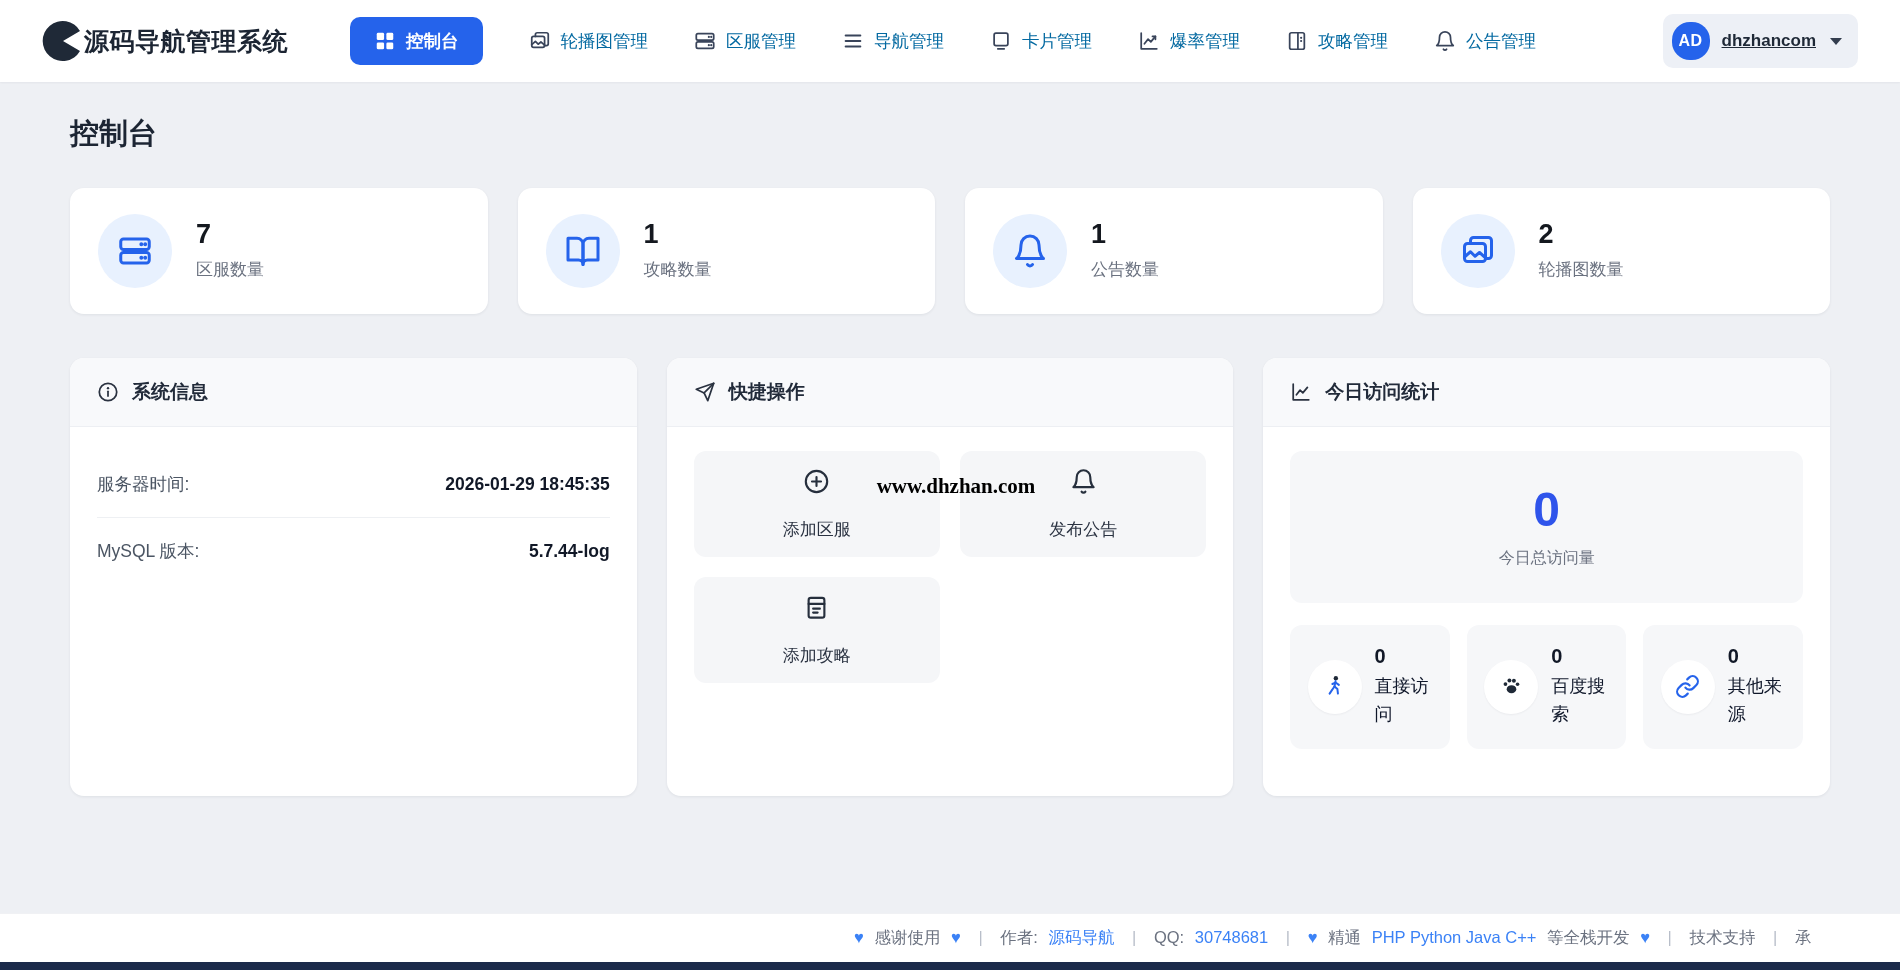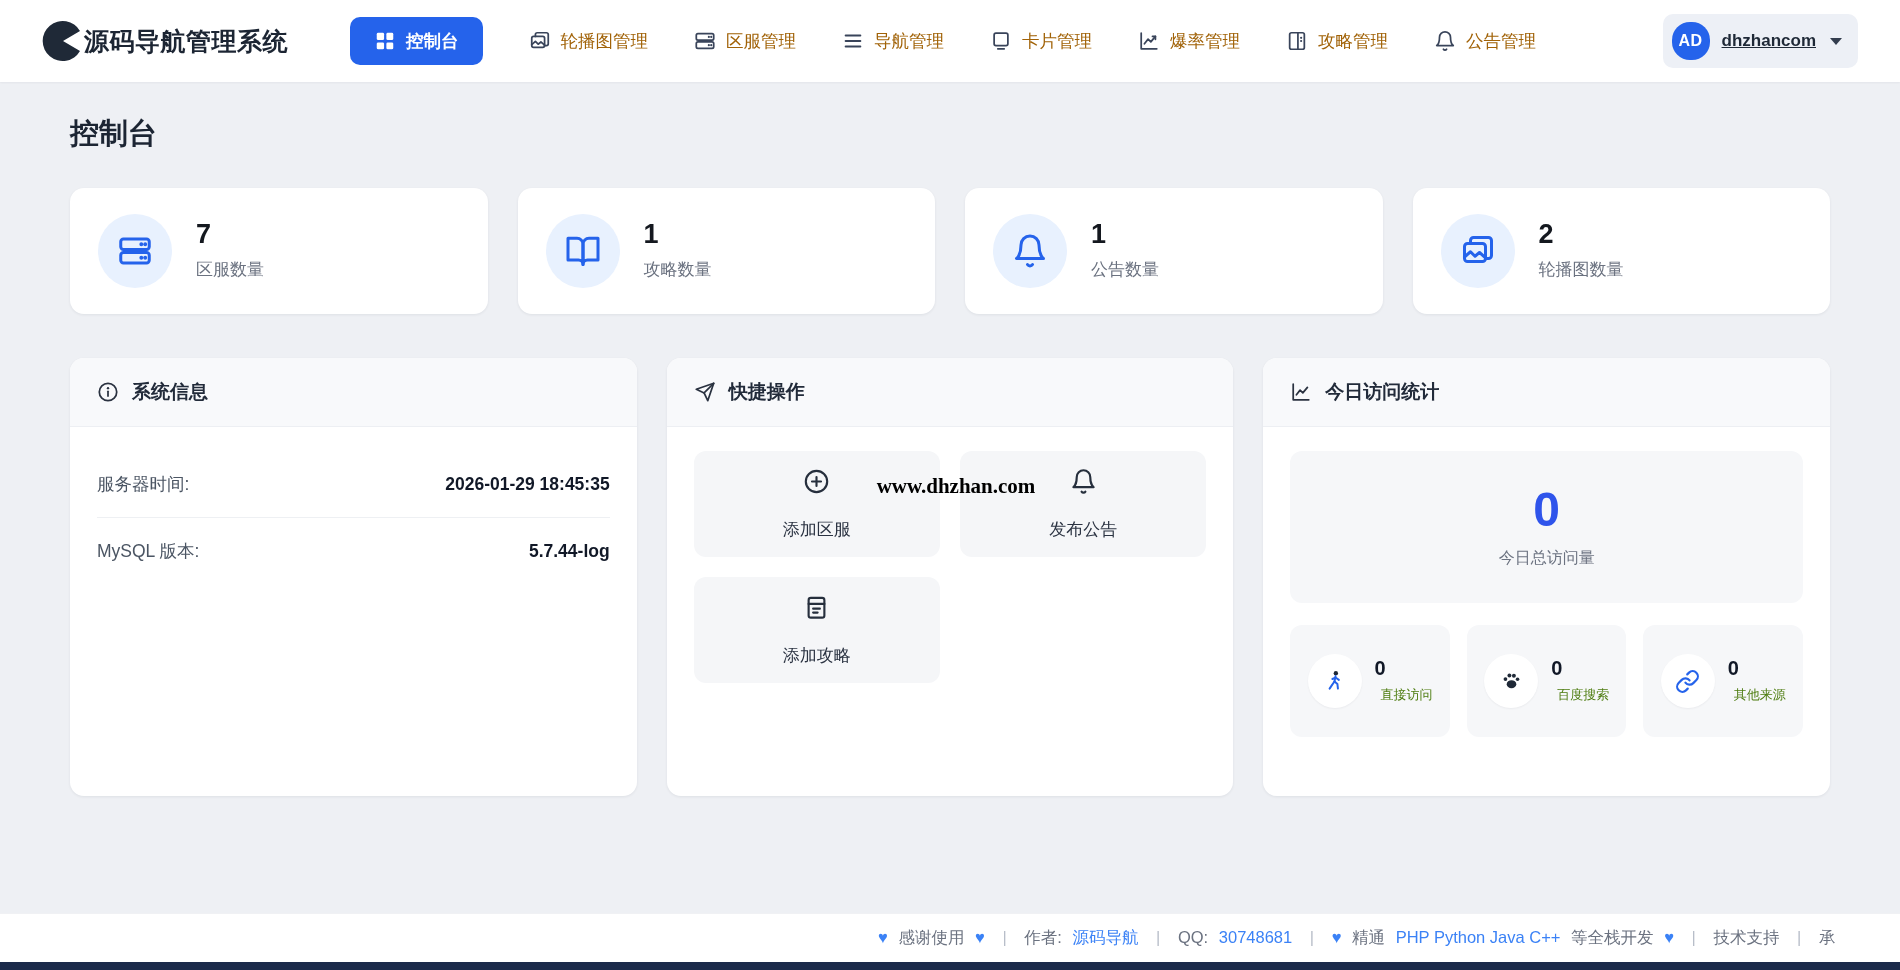--- a/index.html
+++ b/index.html
@@ -16,21 +16,21 @@
     display:flex;align-items:center;padding:0 42px;
     box-shadow:0 1px 2px rgba(16,24,40,.05);
     position:relative;z-index:5;
   }
   .brand{display:flex;align-items:center;}
   .brand-logo{width:42px;height:42px;flex:0 0 42px;}
   .brand-title{font-size:25px;font-weight:800;color:#1c2533;letter-spacing:.5px;white-space:nowrap;}
   .nav-menu{display:flex;align-items:center;gap:46px;margin-left:62px;}
   .nav-item{
     display:flex;align-items:center;gap:10px;cursor:pointer;
-    font-size:17.5px;color:#a16207;white-space:nowrap;
+    font-size:17.5px;color:#0369a1;white-space:nowrap;
   }
   .nav-item svg{width:22px;height:22px;stroke:#39445a;}
   .nav-item.active{
     background:#2563eb;color:#ffffff;border-radius:10px;
     padding:12px 24px;font-weight:600;
   }
   .nav-item.active svg{stroke:#ffffff;}
   .user-chip{
     margin-left:auto;display:flex;align-items:center;gap:12px;
     background:#edf0f6;border-radius:10px;padding:8px 16px 8px 9px;cursor:pointer;
@@ -105,28 +105,28 @@
     display:flex;align-items:center;justify-content:center;gap:13px;min-height:72px;
   }
   .src-circle{
     width:54px;height:54px;border-radius:50%;background:#ffffff;flex:0 0 54px;
     display:flex;align-items:center;justify-content:center;
     box-shadow:0 1px 2px rgba(16,24,40,.05);
   }
   .src-circle svg{width:25px;height:25px;stroke:#2563eb;}
   .src-text{display:flex;flex-direction:column;gap:5px;}
   .src-value{font-size:20px;font-weight:800;color:#111827;}
-  .src-label{font-size:13px;color:#4d7c0f;line-height:1.55;width:58px;text-align:right;}
+  .src-label{font-size:18px;color:#0f172a;line-height:1.55;width:58px;}
   
   .footer{
     flex:0 0 48px;height:48px;background:#ffffff;position:relative;overflow:hidden;
     border-top:1px solid #f0f1f4;
   }
   .footer-line{
-    position:absolute;left:875px;top:50%;transform:translateY(-50%);
+    position:absolute;left:851px;top:50%;transform:translateY(-50%);
     white-space:nowrap;font-size:16.5px;color:#6b7280;
   }
   .footer-line span{margin:0 3px;}
   .f-heart{color:#3b82f6;}
   .f-link{color:#3b82f6;cursor:pointer;}
   .f-sep{color:#b8bec9;margin:0 10px !important;}
   .footer-strip{flex:0 0 8px;height:8px;background:#1b2a4a;}
   svg{fill:none;stroke-width:1.9;stroke-linecap:round;stroke-linejoin:round;}
   svg .fl{fill:currentColor;stroke:none;}
 </style>

